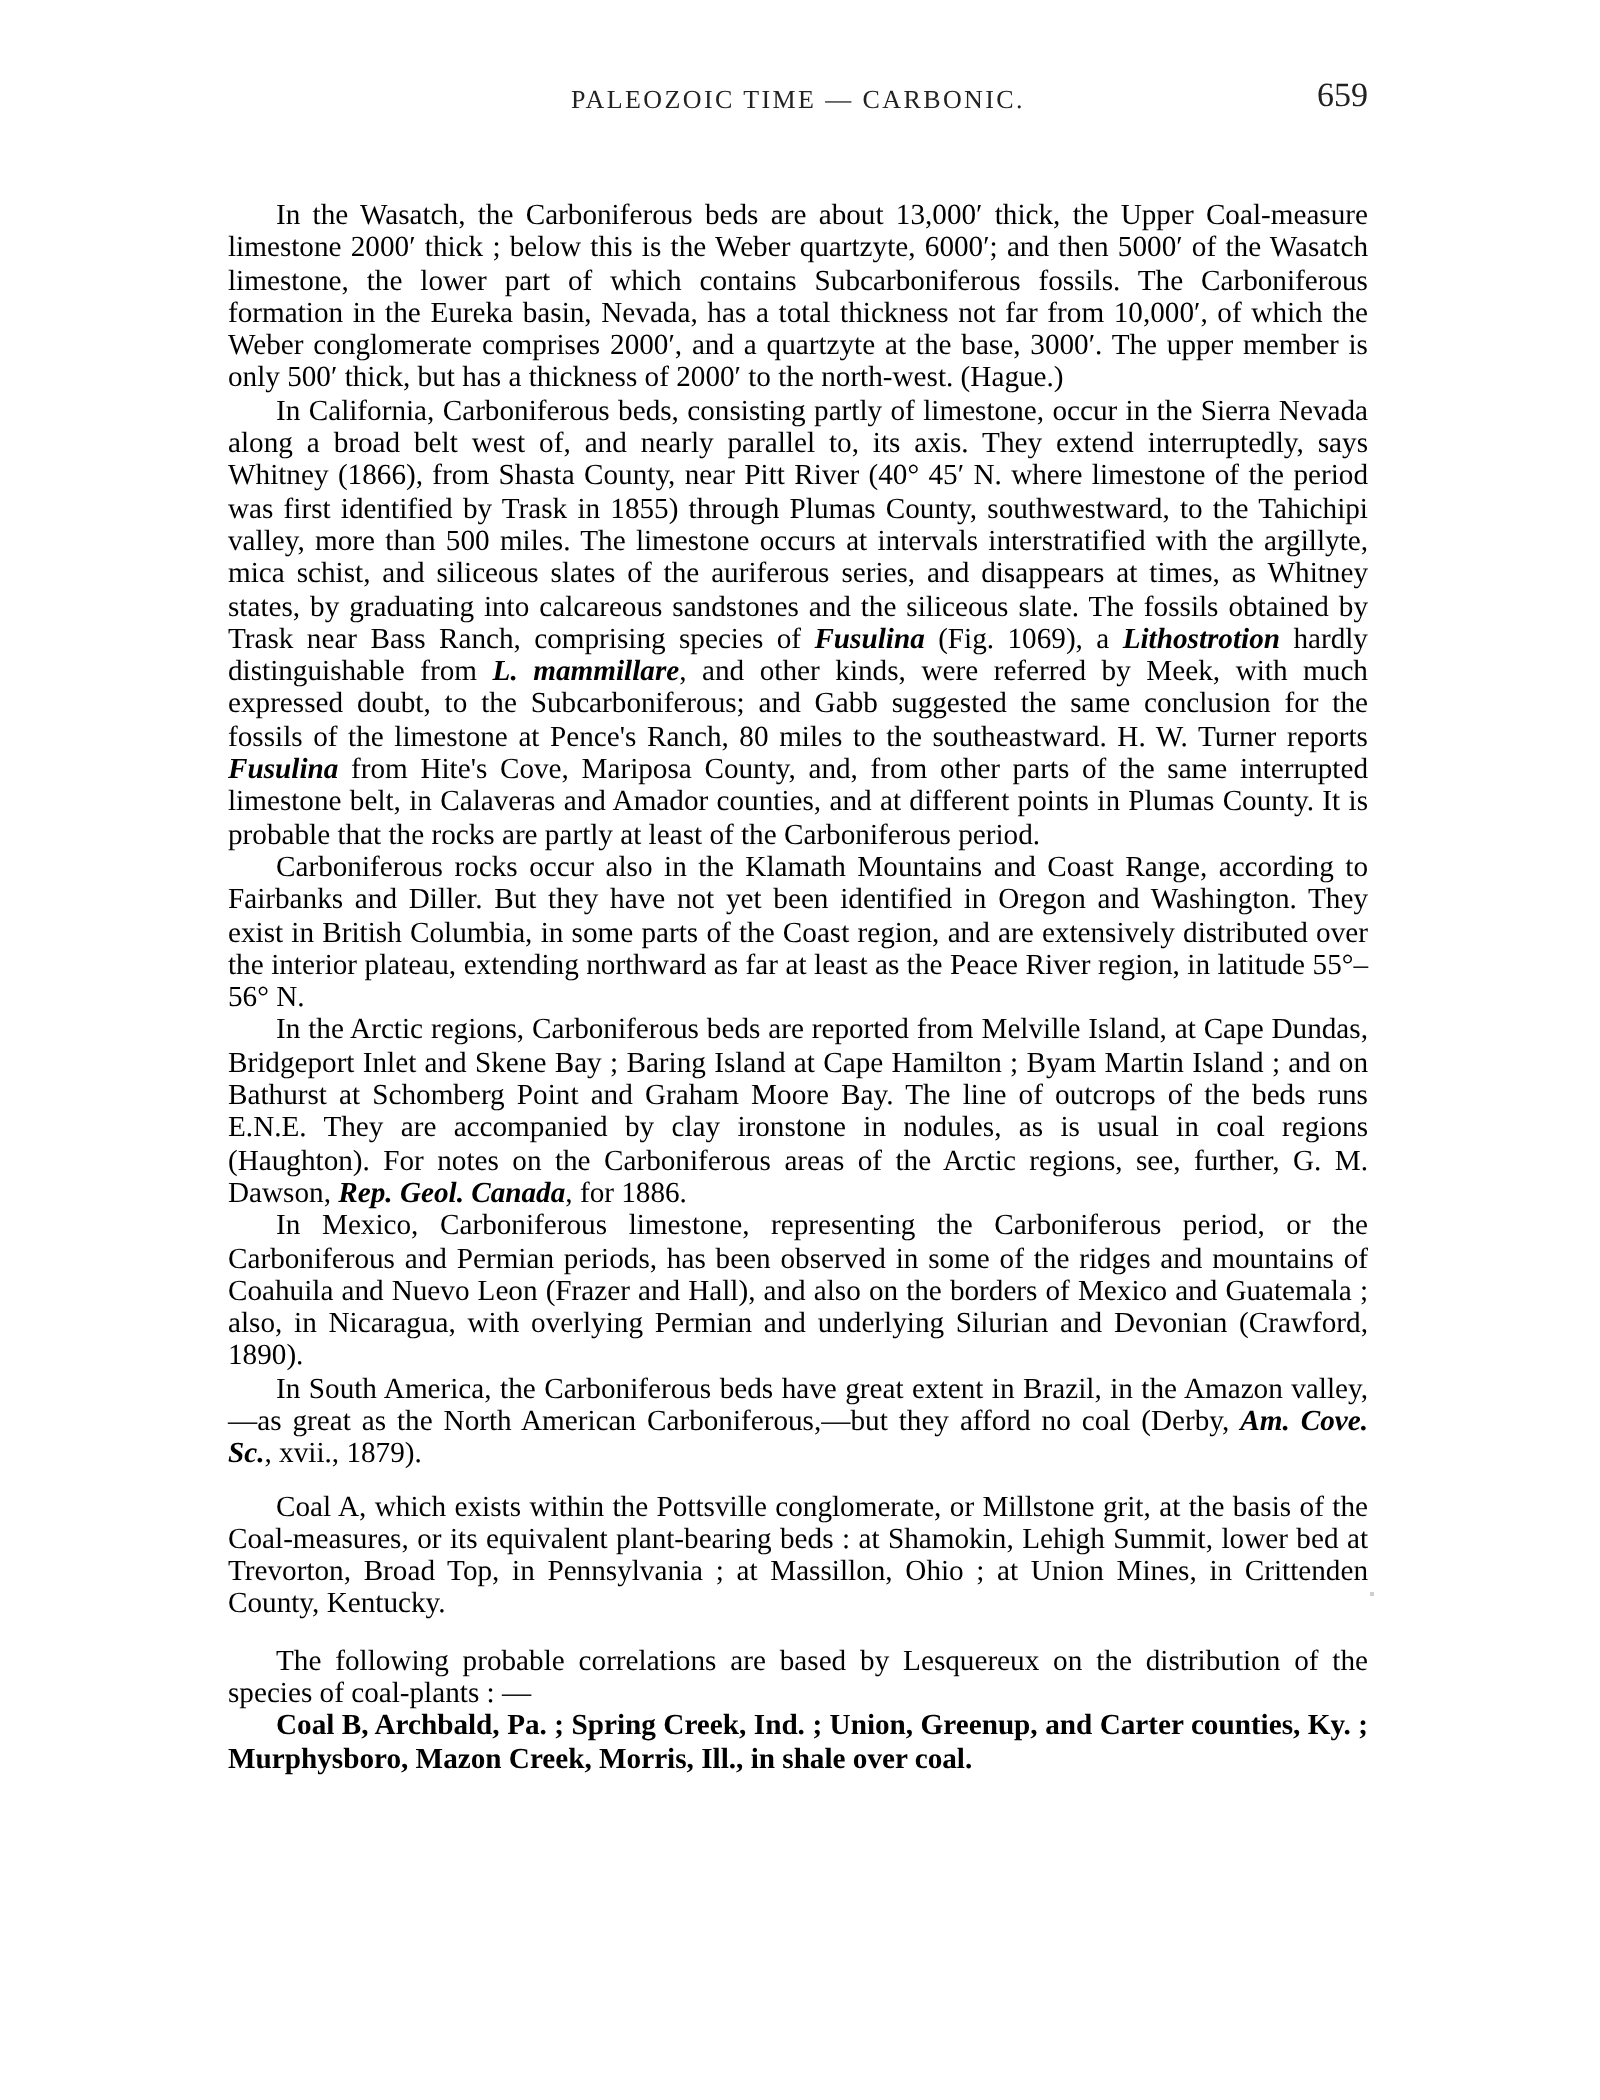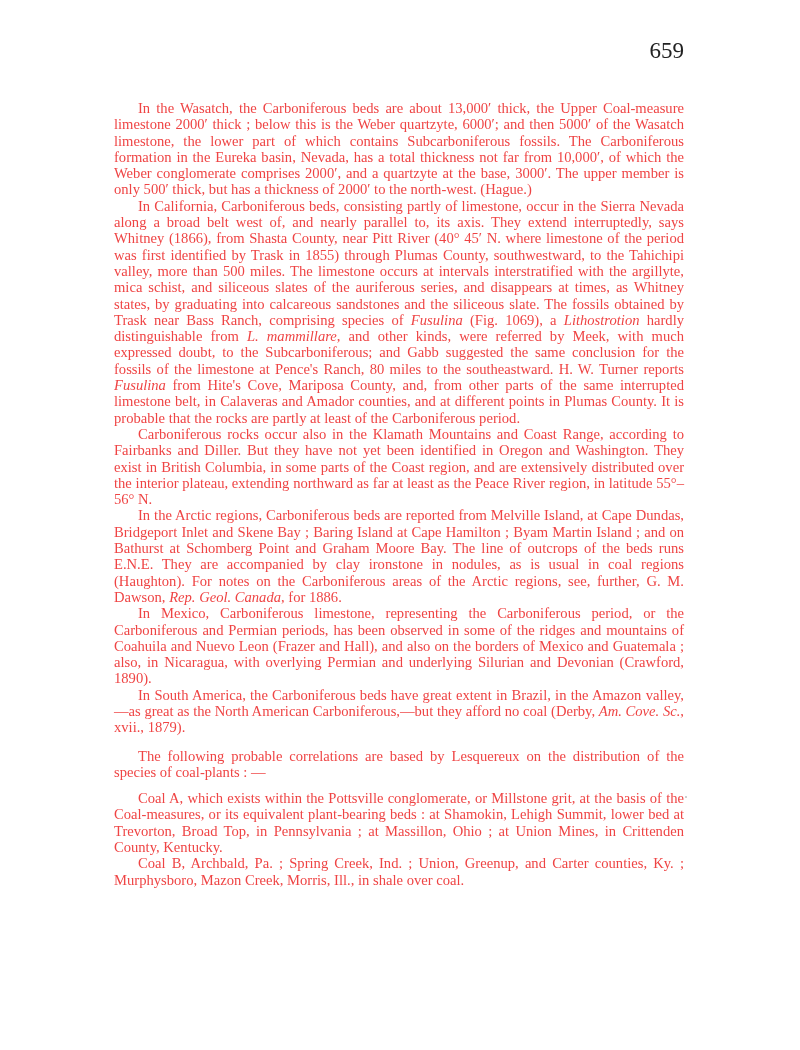--- a/index.html
+++ b/index.html
@@ -35,73 +35,75 @@
       font-family: "Liberation Serif", serif;
       font-size: 13px;
       letter-spacing: 1.2px;
       color: #222;
     }
     .page-number {
       position: absolute;
       right: 0;
       top: -2px;
       font-family: "Liberation Serif", serif;
-      font-size: 23px;
+      font-size: 17px;
       color: #222;
     }
     .body-text {
       font-family: "Liberation Serif", serif;
       font-size: 14.6px;
       line-height: 16.3px;
       text-align: justify;
-      color: #ef4444;
+      color: #000000;
       margin-top: 36px;
     }
     .para {
       margin: 0;
       text-indent: 24px;
     }
     .para.gap-before {
       margin-top: 12px;
     }
     .para.gap-small {
       margin-top: 10px;
     }
     .para.coal {
       font-weight: normal;
     }
     .para.coal.bold {
-      font-weight: normal;
+      font-weight: bold;
     }
     em {
       font-style: italic;
+      font-weight: bold;
     }
     .stray-mark {
       position: absolute;
       left: 685px;
       top: 796px;
       width: 2px;
       height: 2px;
       background: #cfcfcf;
     }
   </style>
 </head>
 <body>
 
 <div class="page">
   <div class="running-head">
+    <span class="running-title">PALEOZOIC TIME — CARBONIC.</span>
     <span class="page-number">659</span>
   </div>
 
   <div class="body-text">
     <p class="para"><span>In the Wasatch, the Carboniferous beds are about 13,000′ thick, the Upper Coal-measure limestone 2000′ thick ; below this is the Weber quartzyte, 6000′; and then 5000′ of the Wasatch limestone, the lower part of which contains Subcarboniferous fossils.  The Carboniferous formation in the Eureka basin, Nevada, has a total thickness not far from 10,000′, of which the Weber conglomerate comprises 2000′, and a quartzyte at the base, 3000′.  The upper member is only 500′ thick, but has a thickness of 2000′ to the north-west.  (Hague.)</span></p>
     <p class="para"><span>In California, Carboniferous beds, consisting partly of limestone, occur in the Sierra Nevada along a broad belt west of, and nearly parallel to, its axis.  They extend interruptedly, says Whitney (1866), from Shasta County, near Pitt River (40° 45′ N. where limestone of the period was first identified by Trask in 1855) through Plumas County, southwestward, to the Tahichipi valley, more than 500 miles.  The limestone occurs at intervals interstratified with the argillyte, mica schist, and siliceous slates of the auriferous series, and disappears at times, as Whitney states, by graduating into calcareous sandstones and the siliceous slate.  The fossils obtained by Trask near Bass Ranch, comprising species of </span><em>Fusulina</em><span> (Fig. 1069), a </span><em>Lithostrotion</em><span> hardly distinguishable from </span><em>L. mammillare</em><span>, and other kinds, were referred by Meek, with much expressed doubt, to the Subcarboniferous; and Gabb suggested the same conclusion for the fossils of the limestone at Pence's Ranch, 80 miles to the southeastward.  H. W. Turner reports </span><em>Fusulina</em><span> from Hite's Cove, Mariposa County, and, from other parts of the same interrupted limestone belt, in Calaveras and Amador counties, and at different points in Plumas County.  It is probable that the rocks are partly at least of the Carboniferous period.</span></p>
     <p class="para"><span>Carboniferous rocks occur also in the Klamath Mountains and Coast Range, according to Fairbanks and Diller.  But they have not yet been identified in Oregon and Washington.  They exist in British Columbia, in some parts of the Coast region, and are extensively distributed over the interior plateau, extending northward as far at least as the Peace River region, in latitude 55°–56° N.</span></p>
     <p class="para"><span>In the Arctic regions, Carboniferous beds are reported from Melville Island, at Cape Dundas, Bridgeport Inlet and Skene Bay ; Baring Island at Cape Hamilton ; Byam Martin Island ; and on Bathurst at Schomberg Point and Graham Moore Bay.  The line of outcrops of the beds runs E.N.E.  They are accompanied by clay ironstone in nodules, as is usual in coal regions (Haughton).  For notes on the Carboniferous areas of the Arctic regions, see, further, G. M. Dawson, </span><em>Rep. Geol. Canada</em><span>, for 1886.</span></p>
     <p class="para"><span>In Mexico, Carboniferous limestone, representing the Carboniferous period, or the Carboniferous and Permian periods, has been observed in some of the ridges and mountains of Coahuila and Nuevo Leon (Frazer and Hall), and also on the borders of Mexico and Guatemala ; also, in Nicaragua, with overlying Permian and underlying Silurian and Devonian (Crawford, 1890).</span></p>
     <p class="para"><span>In South America, the Carboniferous beds have great extent in Brazil, in the Amazon valley,—as great as the North American Carboniferous,—but they afford no coal (Derby, </span><em>Am. Cove. Sc.</em><span>, xvii., 1879).</span></p>
+    <p class="para gap-small"><span>Coal A, which exists within the Pottsville conglomerate, or Millstone grit, at the basis of the Coal-measures, or its equivalent plant-bearing beds : at Shamokin, Lehigh Summit, lower bed at Trevorton, Broad Top, in Pennsylvania ; at Massillon, Ohio ; at Union Mines, in Crittenden County, Kentucky.</span></p>
     <p class="para gap-before"><span>The following probable correlations are based by Lesquereux on the distribution of the species of coal-plants : —</span></p>
-    <p class="para gap-small"><span>Coal A, which exists within the Pottsville conglomerate, or Millstone grit, at the basis of the Coal-measures, or its equivalent plant-bearing beds : at Shamokin, Lehigh Summit, lower bed at Trevorton, Broad Top, in Pennsylvania ; at Massillon, Ohio ; at Union Mines, in Crittenden County, Kentucky.</span></p>
     <p class="para coal bold"><span>Coal B, Archbald, Pa. ; Spring Creek, Ind. ; Union, Greenup, and Carter counties, Ky. ; Murphysboro, Mazon Creek, Morris, Ill., in shale over coal.</span></p>
   </div>
 </div>
 
 <span class="stray-mark"></span>
 
 </body></html>

